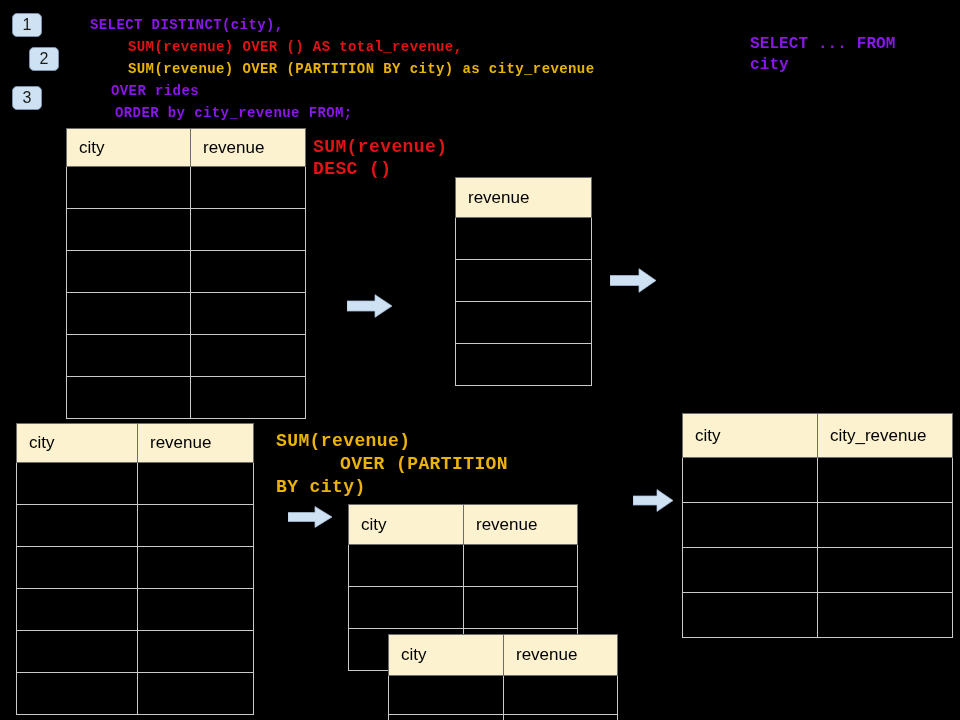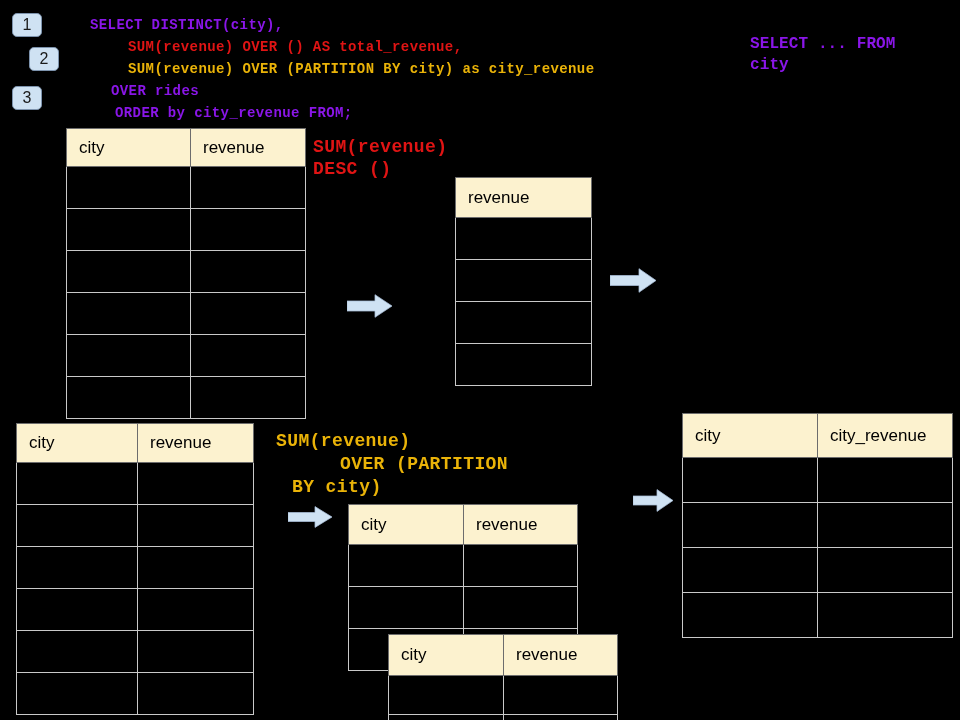--- a/index.html
+++ b/index.html
@@ -128,21 +128,21 @@
   </div>
 
   <div>
     <div class="ann-line red" style="left:313px; top:136px;">SUM(revenue)</div>
     <div class="ann-line red" style="left:313px; top:158px;">DESC ()</div>
   </div>
 
   <div>
     <div class="ann-line green" style="left:276px; top:430px;">SUM(revenue)</div>
     <div class="ann-line green" style="left:292px; top:453px;margin-left:48px;">OVER (PARTITION</div>
-    <div class="ann-line green" style="left:292px; top:476px;">BY city)</div>
+    <div class="ann-line green" style="left:276px; top:476px;">BY city)</div>
   </div>
 
   <table class="tbl" id="tblA">
     <colgroup>
         <col class="c1">
         <col class="c2">
       </colgroup>
     <thead>
       <tr>
         <th>city</th>

